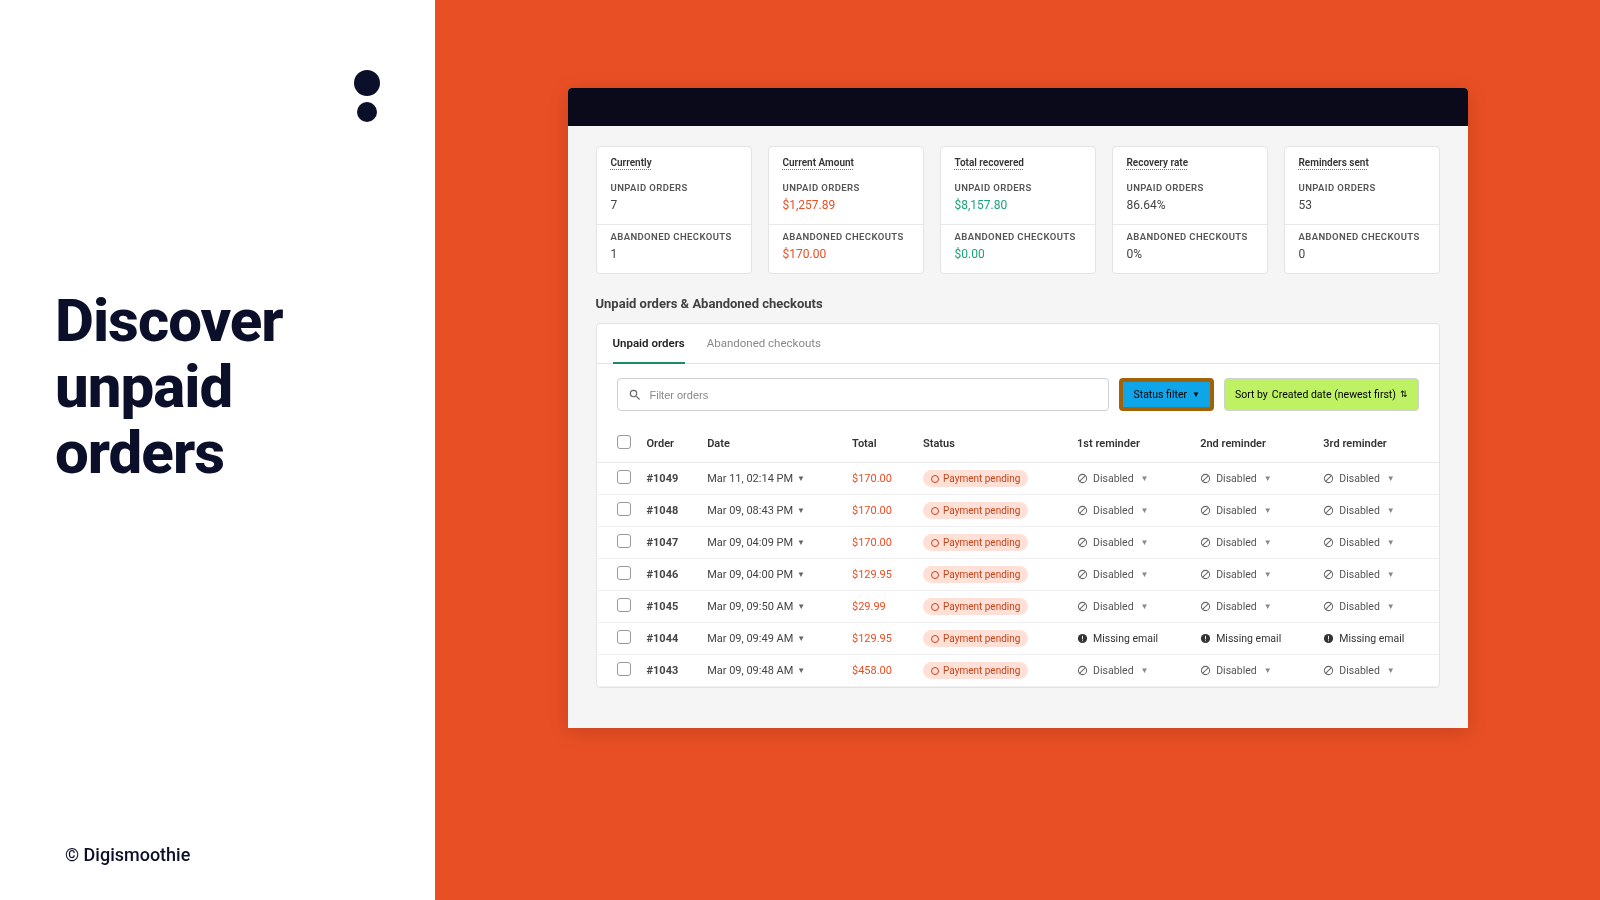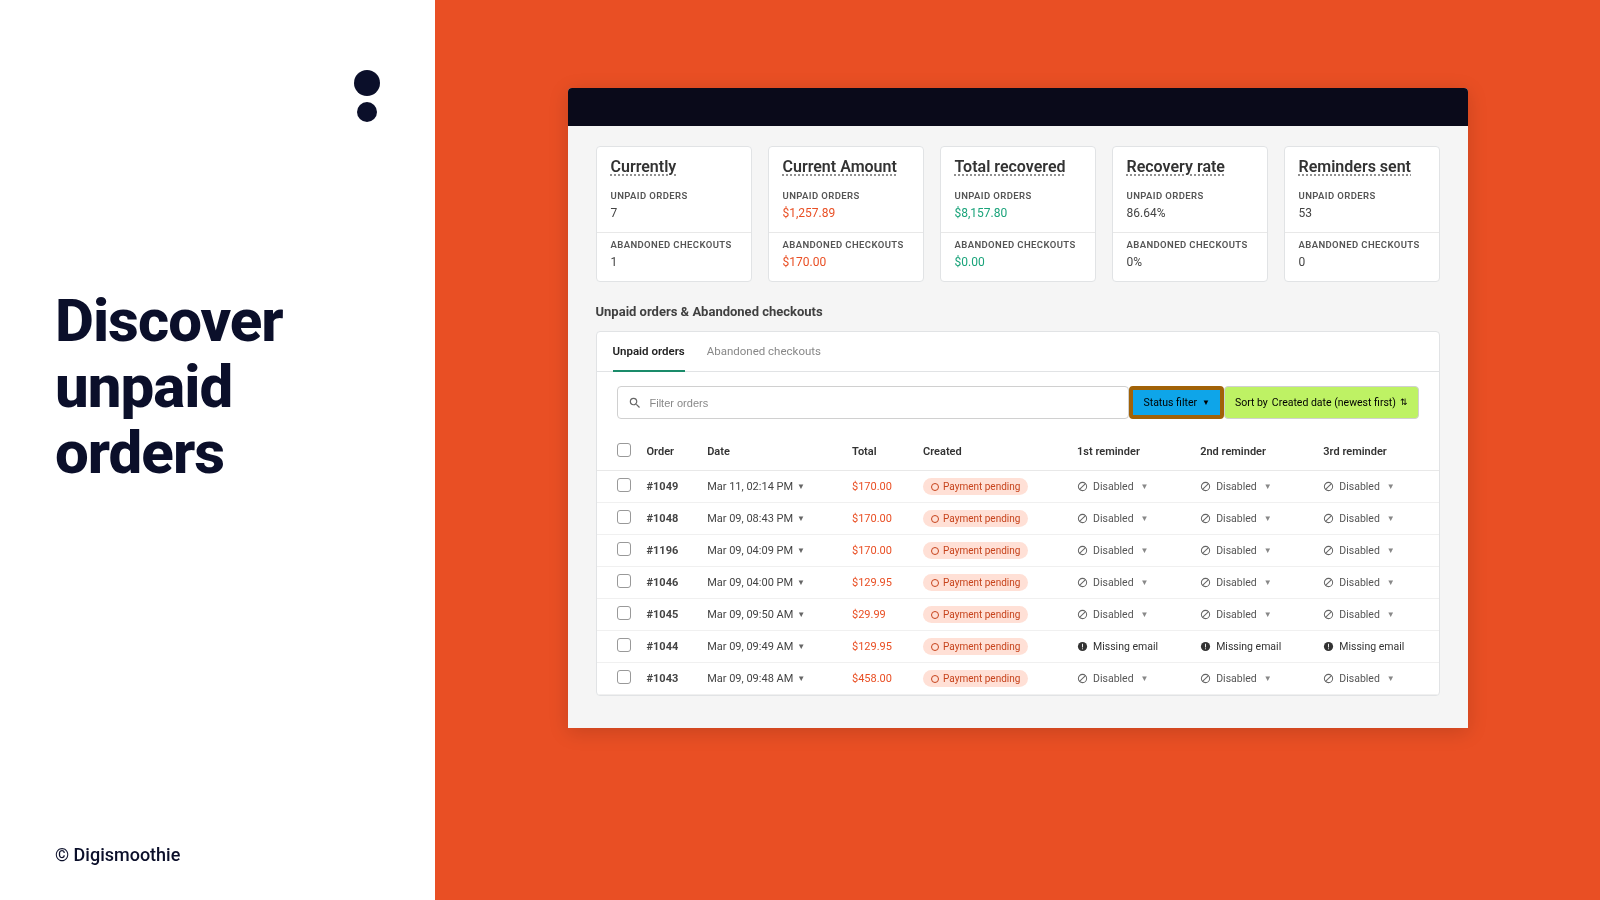--- a/index.html
+++ b/index.html
@@ -3,40 +3,40 @@
 <meta charset="utf-8">
 <style>
 * { box-sizing: border-box; margin: 0; padding: 0; }
 body { width: 1600px; height: 900px; font-family: -apple-system, BlinkMacSystemFont, "Segoe UI", Roboto, sans-serif; overflow: hidden; display: flex; }
 .left-panel { width: 435px; background: #fff; padding: 70px 55px 35px 55px; display: flex; flex-direction: column; position: relative; align-items: flex-end; }
 .logo { margin-bottom: 160px; }
 .logo-dot { width: 26px; height: 26px; background: #0b0f2a; border-radius: 50%; display: block; margin-bottom: 6px; }
 .logo-dot.small { width: 20px; height: 20px; margin-left: 3px; }
 .headline { font-size: 60px; font-weight: 800; color: #0b0f2a; line-height: 1.1; letter-spacing: -1px; margin-bottom: 35px; }
 .subhead { font-size: 22px; color: #6a6e85; line-height: 1.7; }
-.copyright { position: absolute; bottom: 35px; left: 55px; font-size: 18px; color: #0b0f2a; font-weight: 500;}
+.copyright { position: absolute; bottom: 35px; left: 65px; font-size: 18px; color: #0b0f2a; font-weight: 500;}
 .right-panel { width: 1165px; background: #e94f24; display: flex; align-items: flex-start; justify-content: center; padding-top: 88px; }
 .app-window { width: 900px; height: 640px; background: #f5f5f5; border-radius: 4px 4px 0 0; overflow: hidden; box-shadow: 0 4px 20px rgba(0,0,0,0.15); }
 .app-header { height: 38px; background: #0a0a1a; }
 .app-body { padding: 20px 28px 0 28px; }
 .stats-row { display: flex; gap: 16px; margin-bottom: 22px; }
 .stat-card { flex: 1; background: #fff; border: 1px solid #e1e3e5; border-radius: 4px; display: flex; flex-direction: column; }
-.stat-title { padding: 10px 14px 8px; font-size: 16px; font-weight: 600; color: #333; text-decoration: underline dotted #777; text-underline-offset: 3px; }
+.stat-title { padding: 10px 14px 8px; font-size: 10px; font-weight: 600; color: #333; text-decoration: underline dotted #777; text-underline-offset: 3px; }
 .stat-block { padding: 6px 14px 12px; border-bottom: 1px solid #e8e8e8; }
 .stat-block:last-child { border-bottom: none; }
 .stat-label { font-size: 9.5px; font-weight: 600; letter-spacing: 0.4px; color: #555; margin-bottom: 5px; }
 .stat-value { font-size: 12px; color: #444; }
 .stat-value.red { color: #e94f24; }
 .stat-value.green { color: #1aa37a; }
 .section-title { font-size: 13px; font-weight: 700; color: #404040; margin-bottom: 12px; }
 .table-card { background: #fff; border: 1px solid #e1e3e5; border-radius: 4px; overflow: hidden; }
 .tabs { display: flex; gap: 22px; padding: 0 16px; border-bottom: 1px solid #e1e3e5; }
 .tab { padding: 12px 0; font-size: 11.5px; color: #888; cursor: pointer; }
 .tab.active { color: #222; font-weight: 600; border-bottom: 2px solid #1a8b6a; margin-bottom: -1px; }
-.filter-row { padding: 14px 20px; display: flex; }
+.filter-row { padding: 14px 20px; display: flex; gap: 10px; }
 .search-box { flex: 1; display: flex; align-items: center; border: 1px solid #d0d0d0; border-radius: 4px; padding: 6px 10px; background: #fff; }
 .search-box svg { width: 14px; height: 14px; fill: #666; margin-right: 8px; flex-shrink: 0; }
 .search-box input { border: none; outline: none; font-size: 11px; width: 100%; color: #333; }
 .search-box input::placeholder { color: #888; }
 .filter-btn { border: 4px solid #a16207; border-radius: 4px; padding: 6px 10px; background: #0ea5e9; font-size: 10.5px; display: flex; align-items: center; gap: 5px; cursor: pointer; white-space: nowrap; }
 .filter-btn .caret { font-size: 8px; }
 .sort-btn { border: 1px solid #d0d0d0; border-radius: 4px; padding: 6px 10px; background: #bef264; font-size: 10.5px; display: flex; align-items: center; gap: 4px; cursor: pointer; white-space: nowrap; }
 table { width: 100%; border-collapse: collapse; font-size: 11px; }
 thead th { text-align: left; font-weight: 600; padding: 10px 8px; color: #333; border-bottom: 1px solid #e8e8e8; }
 tbody td { padding: 7px 8px; border-bottom: 1px solid #f0f0f0; color: #444; white-space: nowrap; }
@@ -149,21 +149,21 @@
             <span style="font-size:9px;line-height:1;">⇅</span>
           </div>
         </div>
         <table>
           <thead>
             <tr>
               <th><span class="chk"></span></th>
               <th>Order</th>
               <th>Date</th>
               <th>Total</th>
-              <th>Created</th>
+              <th>Status</th>
               <th>1st reminder</th>
               <th>2nd reminder</th>
               <th>3rd reminder</th>
             </tr>
           </thead>
           <tbody id="orders-tbody">
               <tr>
                 <td><span class="chk"></span></td>
                 <td class="order-id">#1049</td>
                 <td>
@@ -242,21 +242,21 @@
                       <circle cx="12" cy="12" r="9"></circle>
                       <line x1="5.5" y1="18.5" x2="18.5" y2="5.5"></line>
                     </svg>
                     <span>Disabled</span>
                     <span class="caret">▼</span>
                   </div>
                 </td>
               </tr>
               <tr>
                 <td><span class="chk"></span></td>
-                <td class="order-id">#1196</td>
+                <td class="order-id">#1047</td>
                 <td>
                   <div class="date-cell">
                     <span>Mar 09, 04:09 PM</span>
                     <span class="caret">▼</span>
                   </div>
                 </td>
                 <td class="total-cell">$170.00</td>
                 <td><span class="status-pill">Payment pending</span></td>
                 <td>
                   <div class="reminder">

